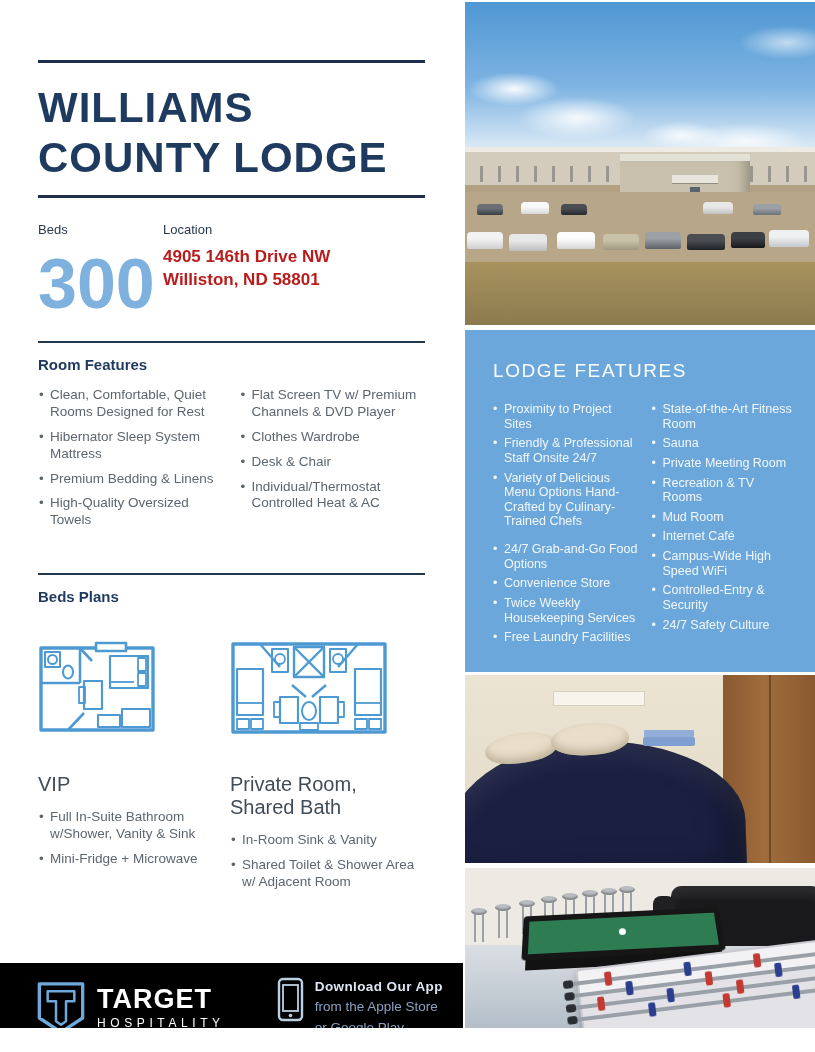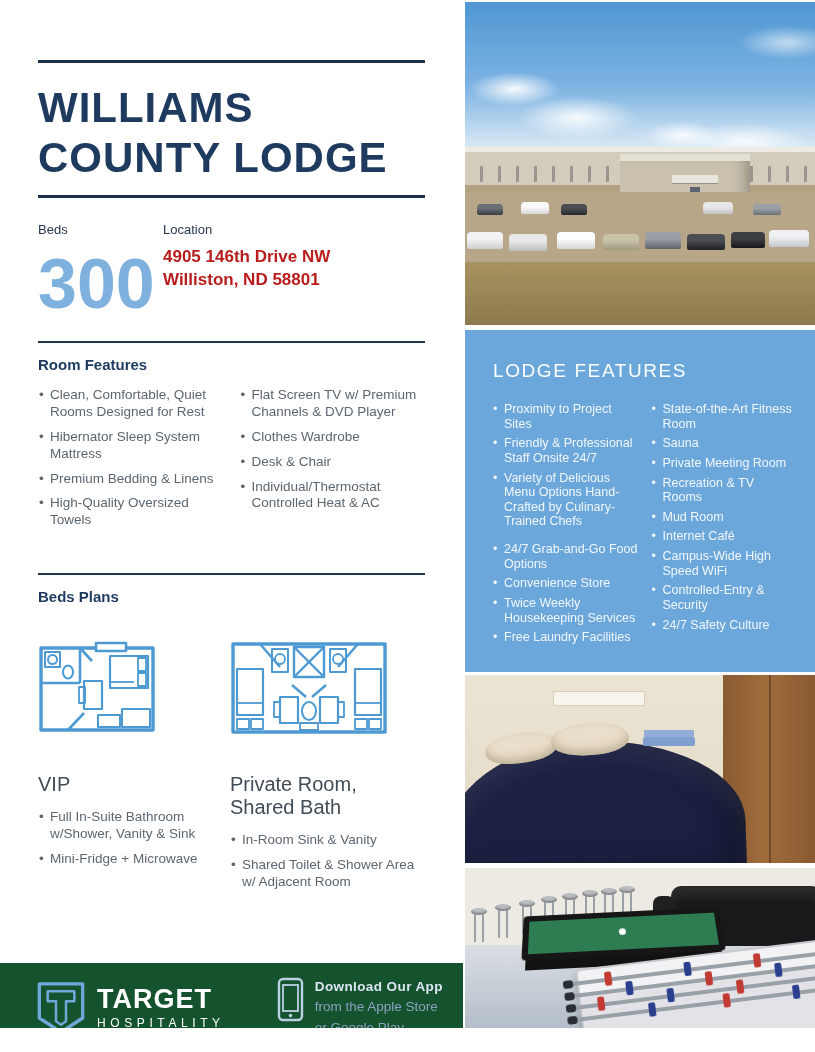--- a/index.html
+++ b/index.html
@@ -44,21 +44,21 @@
 
   .plans-row { display:flex; gap:12px; margin-top:4px; }
   .plan-a { width:180px; }
   .plan-b { width:195px; }
   .plan-figure { height:108px; display:flex; align-items:center; margin-top:16px; }
   .plan-name { font-size:20px; color:#414c57; margin:30px 0 13px 0; }
 
   
   .footer {
     position:absolute; left:0; top:963px; width:463px; height:89px;
-    background:#14532d; display:flex; align-items:center; padding-left:36px;
+    background:#000000; display:flex; align-items:center; padding-left:36px;
   }
   .brand { display:flex; align-items:center; }
   .brand-text { margin-left:11px; }
   .brand-name { font-size:27px; font-weight:700; color:#ffffff; letter-spacing:1px; line-height:1; }
   .brand-sub { font-size:12px; color:#ffffff; letter-spacing:4.6px; margin-top:3px; }
   .download { display:flex; margin-left:52px; align-items:flex-start; }
   .dl-text { margin-left:11px; font-size:13.5px; line-height:1.5; }
   .dl-bold { color:#dce6f2; font-weight:700; letter-spacing:0.4px; }
   .dl-muted { color:#8aa2c2; }
 

